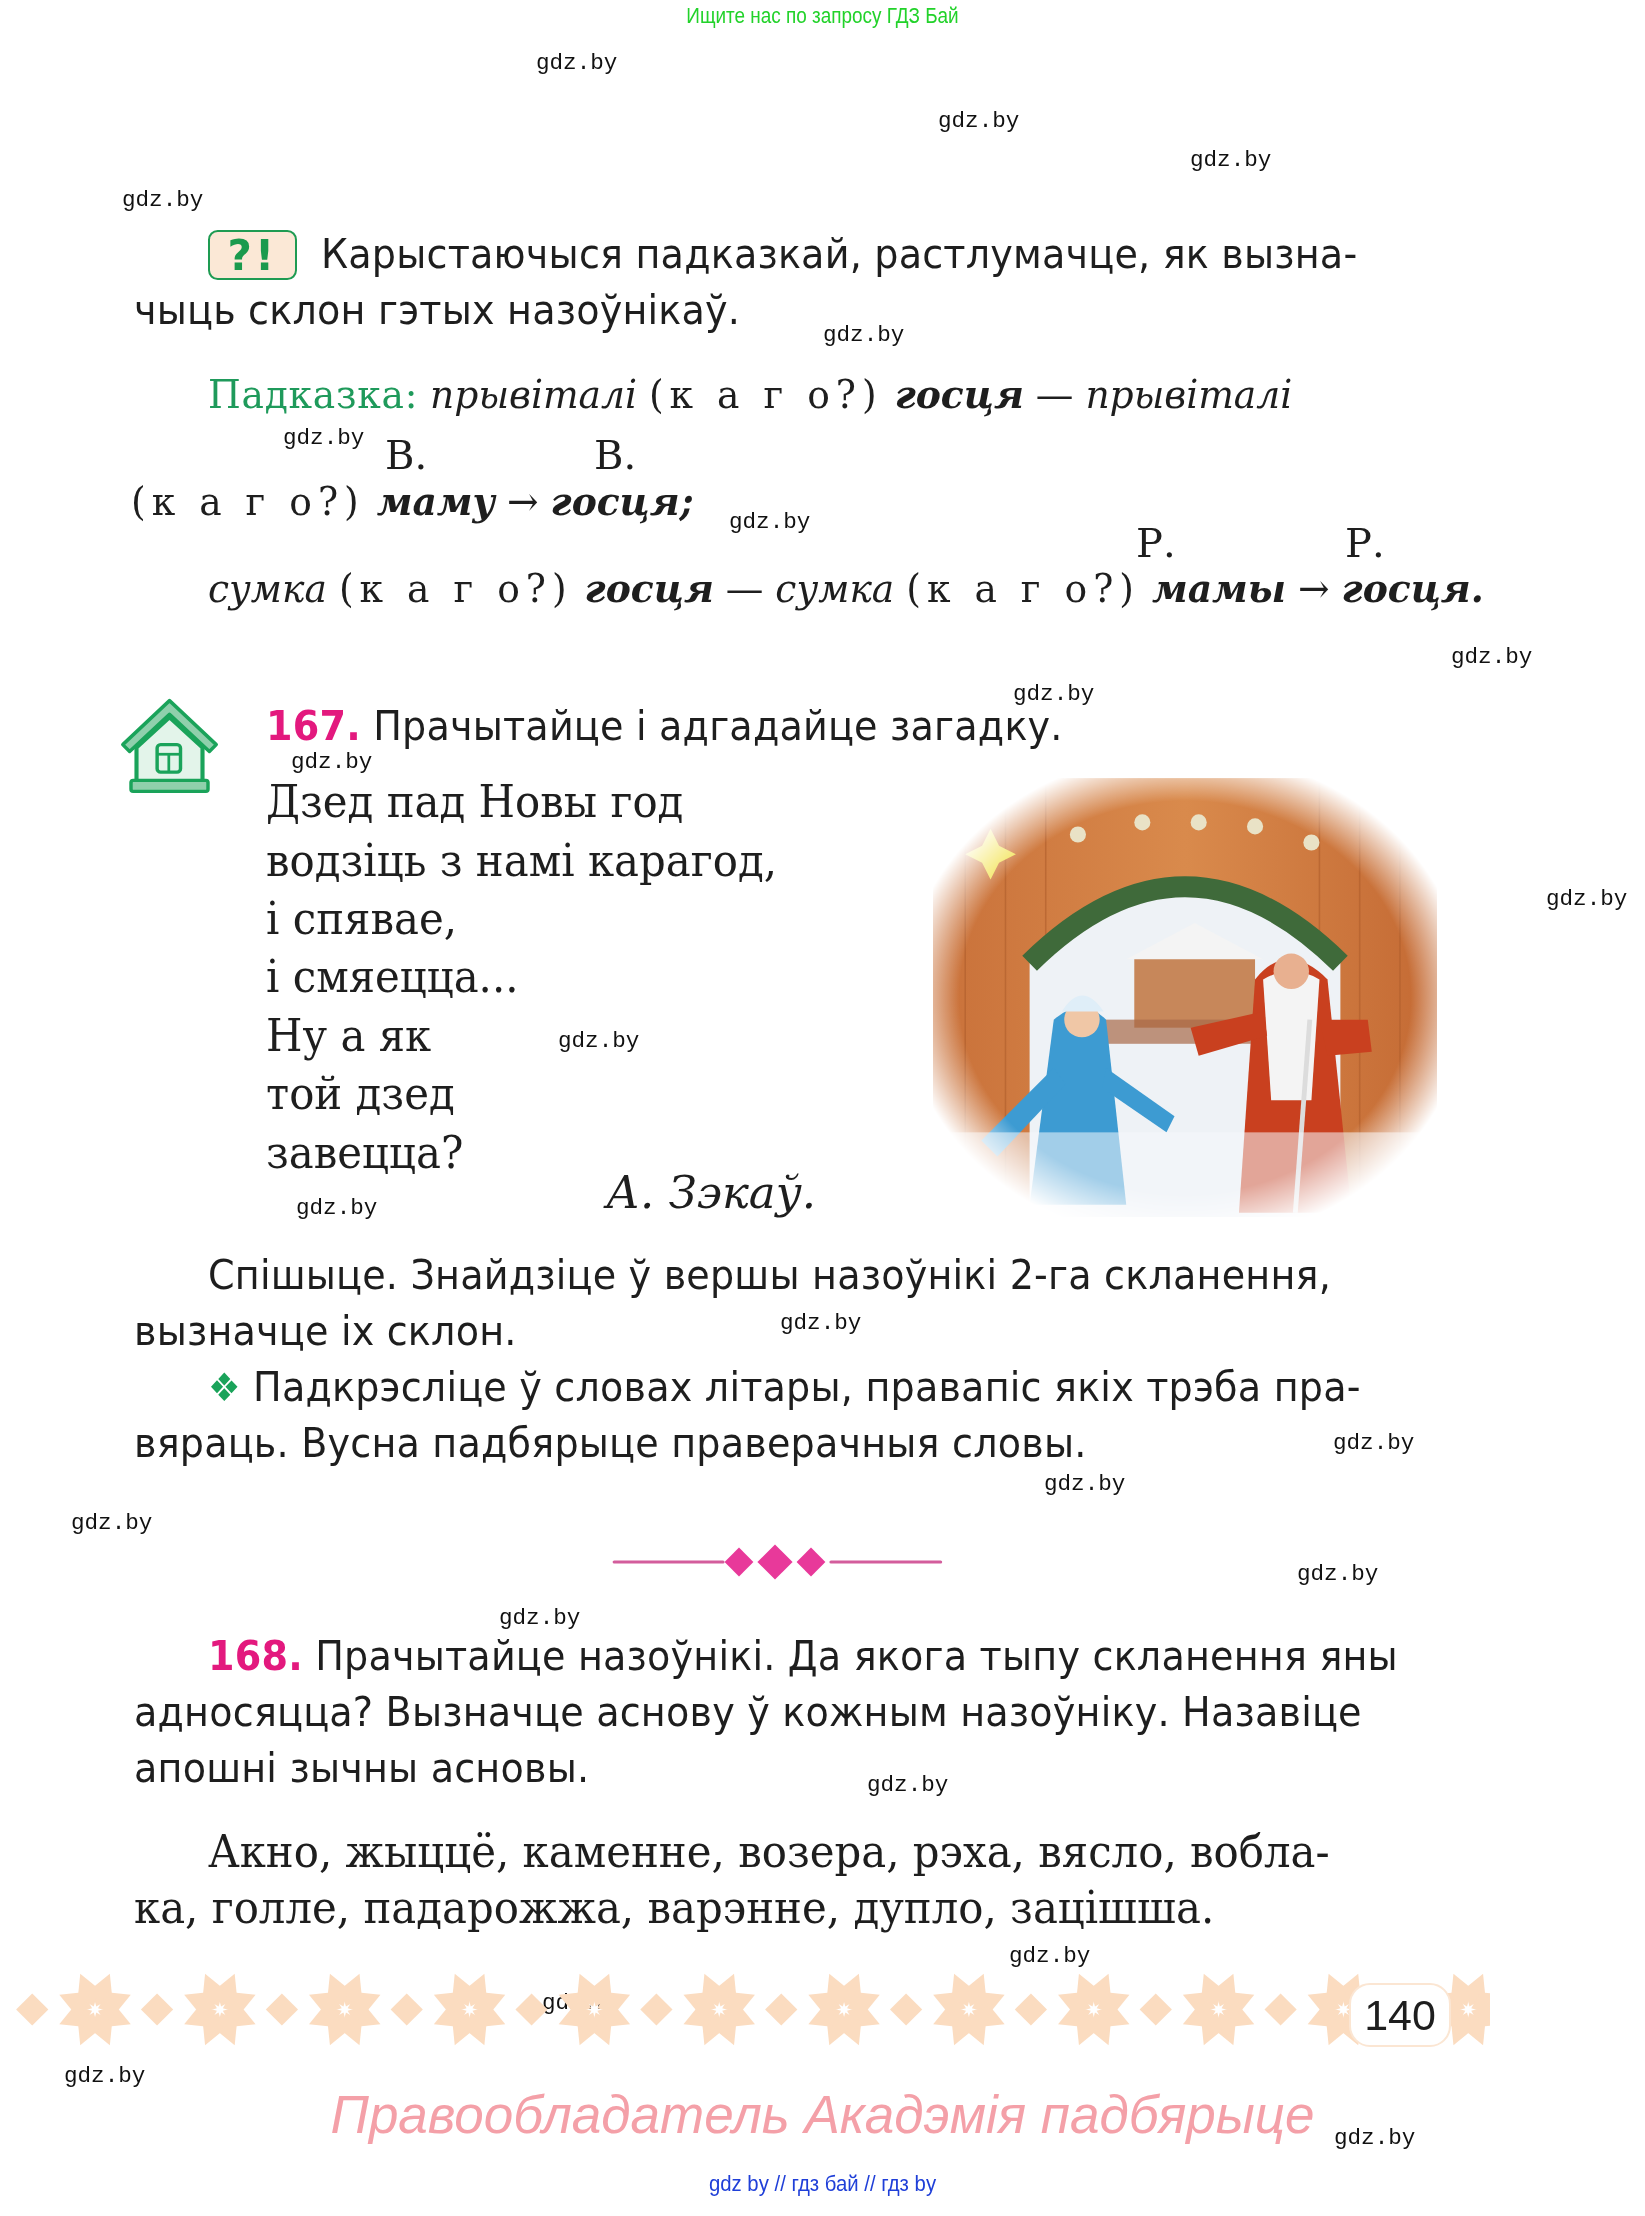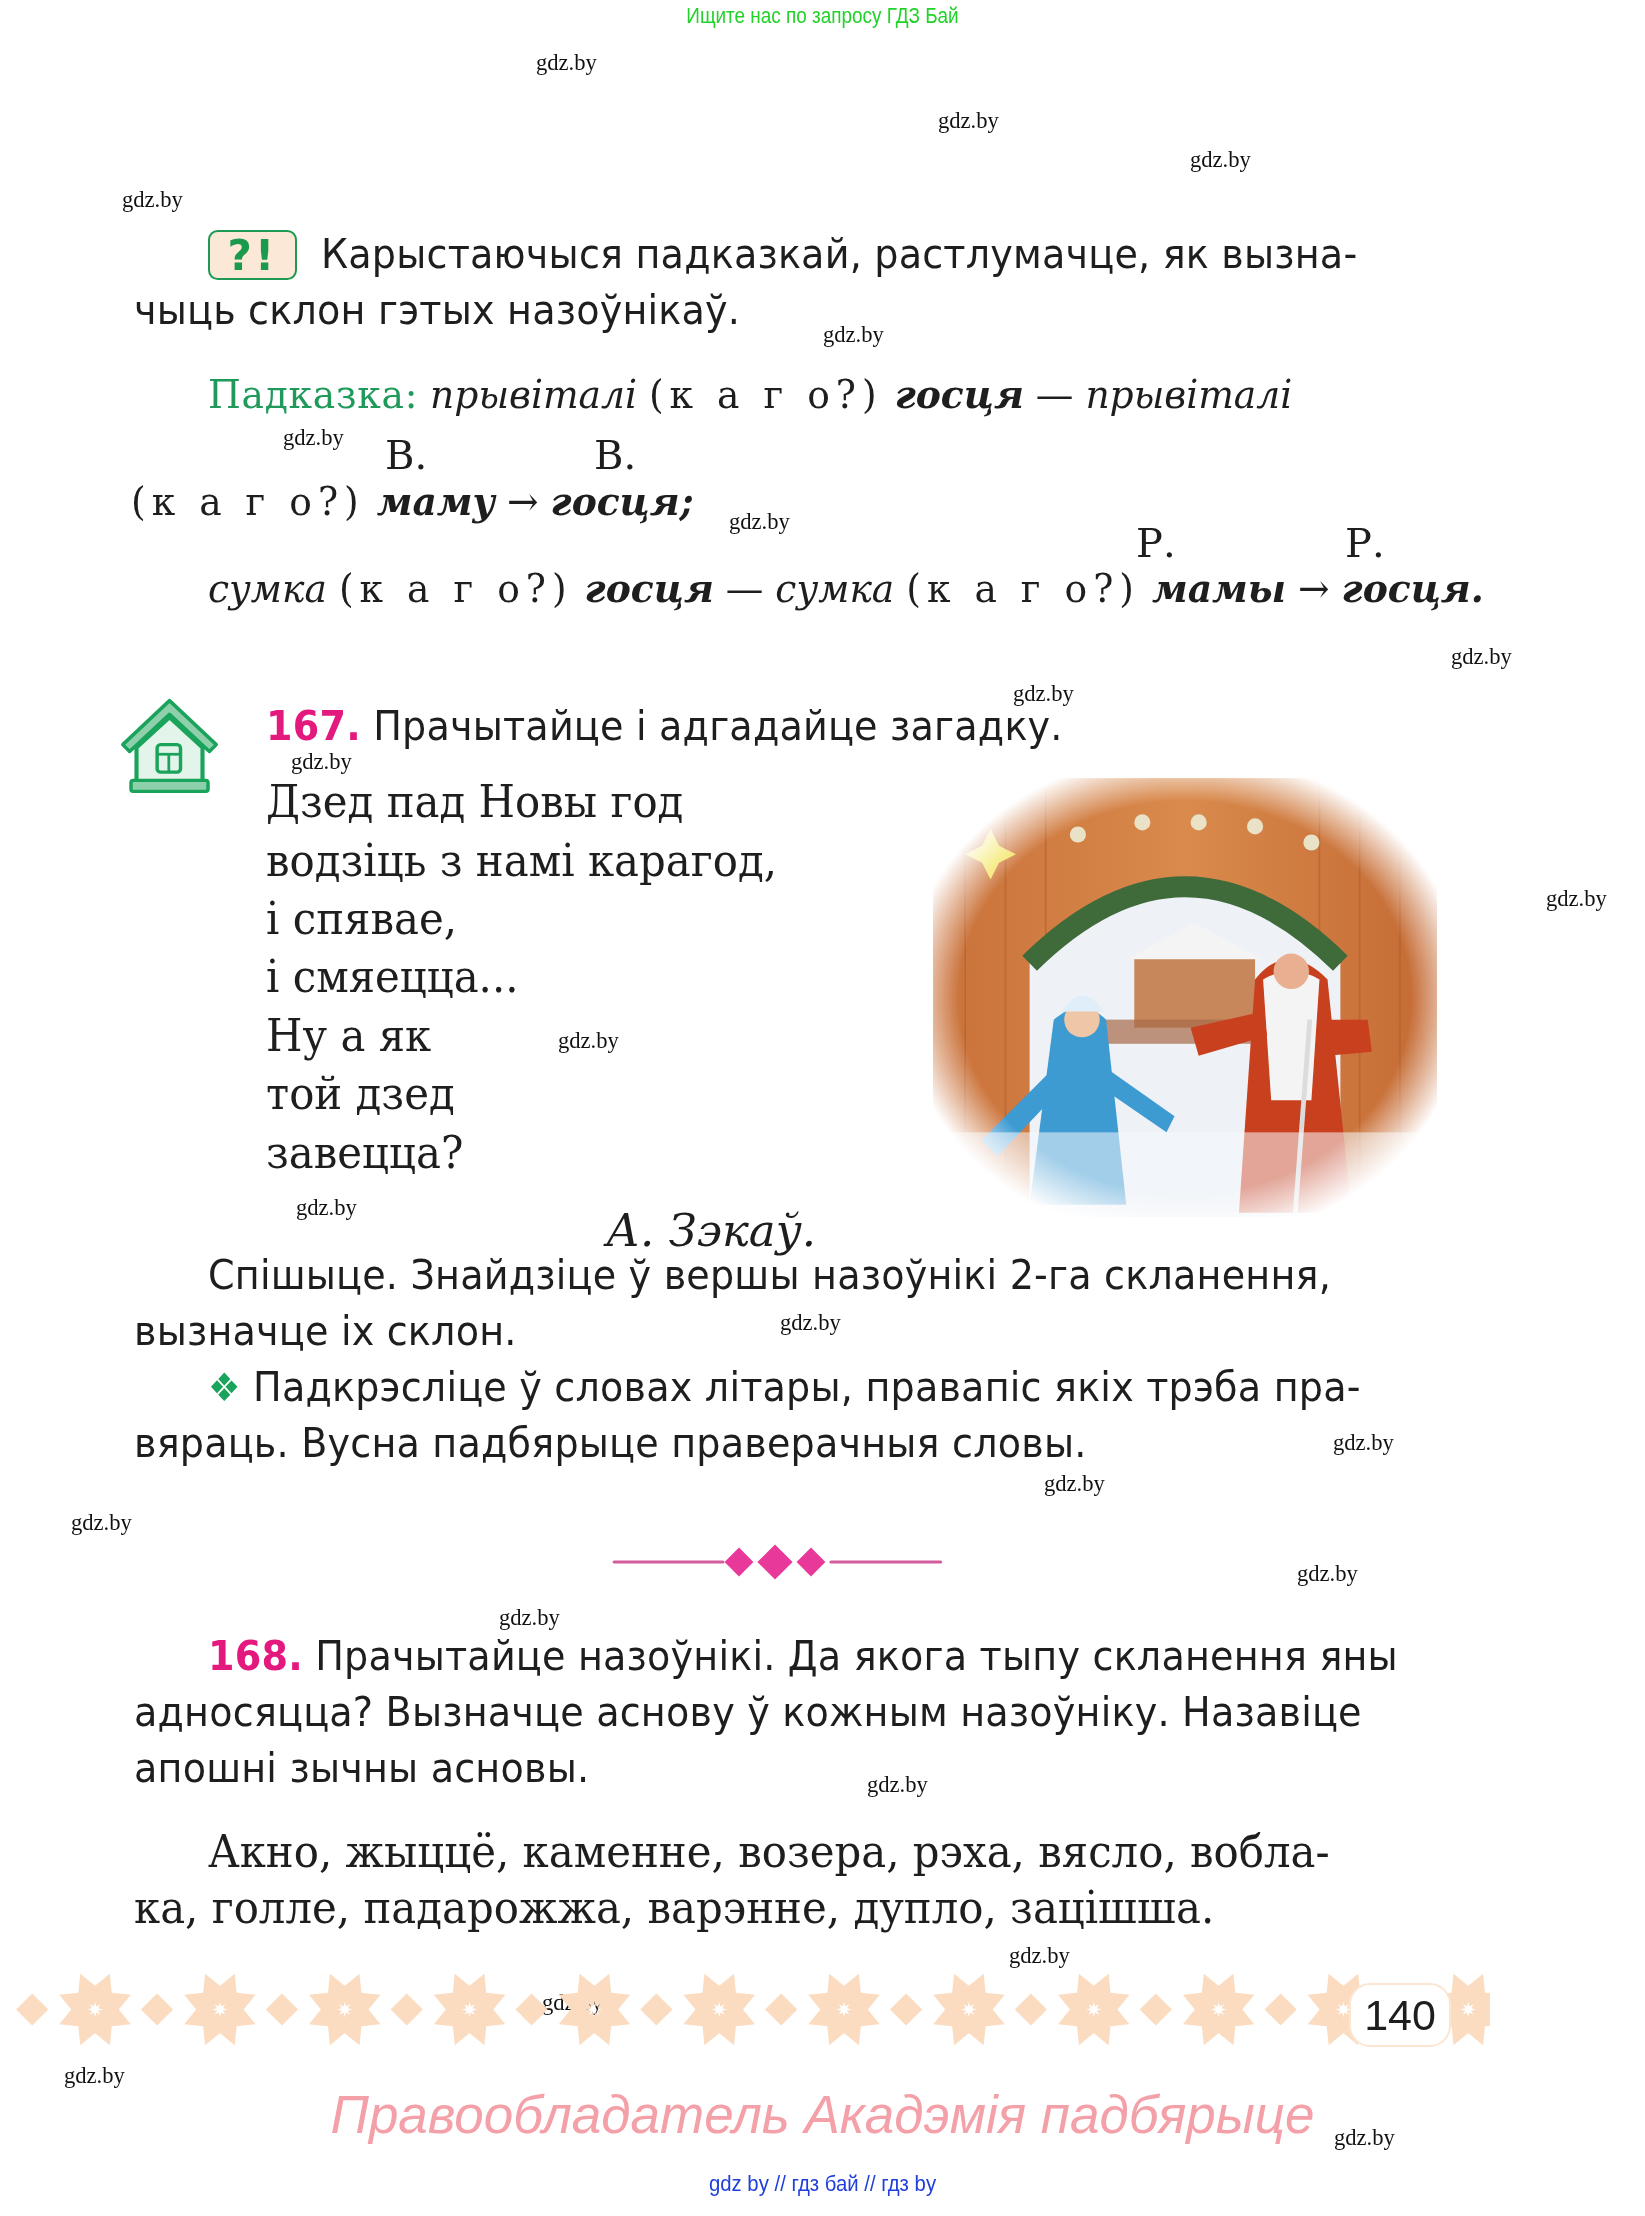--- a/index.html
+++ b/index.html
@@ -1,19 +1,19 @@
 <!DOCTYPE html>
 <html style="font-size:13px"><head>
 <meta charset="utf-8">
 <style>
   html, body { margin:0; padding:0; background:#ffffff; }
   body { width:1645px; height:2216px; position:relative; overflow:hidden; font-family:"DejaVu Sans", sans-serif; color:#1f1f1f; }
   .abs { position:absolute; white-space:nowrap; }
   .sans { font-family:"DejaVu Sans", sans-serif; }
-  .wm { position:absolute; font-family:Liberation Serif, serif; font-size:22.6px; color:#111; white-space:nowrap; }
+  .wm { position:absolute; font-family:Liberation Mono, monospace; font-size:22.6px; color:#111; white-space:nowrap; }
   .topbar { position:absolute; left:0; top:3.2px; width:1645px; text-align:center; font-family:"Liberation Sans", sans-serif; font-size:22px; color:#22d22a; transform:scaleX(0.86); }
   .body-text { font-size:41px; letter-spacing:0.2px; transform-origin:left top; transform:scaleX(0.93); color:#1e1e1e; }
   .badge { position:absolute; left:208px; top:230px; width:89px; height:50px; border:2.4px solid #1e9b52; border-radius:9.7px; background:#fbe8d6; box-sizing:border-box; display:flex; align-items:center; justify-content:center; font-family:"DejaVu Sans", sans-serif; font-weight:bold; font-size:42px; color:#1a9a4d; letter-spacing:3.2px; }
   .hint-label { color:#1f9a5b; font-family:"DejaVu Serif", serif; font-size:40px; letter-spacing:0.8px; }
   .it { font-style:italic; }
   .bi { font-style:italic; font-weight:bold; }
   .spaced { letter-spacing:6.4px; }
   .serif-line { font-family:"DejaVu Serif", serif; font-size:40px; transform-origin:left top; transform:scaleX(0.94); color:#1e1e1e; }
   .case-mark { font-family:"DejaVu Serif", serif; font-size:40px; color:#1e1e1e; }
   .ex-num { color:#e3197e; font-weight:bold; }
@@ -111,21 +111,21 @@
 
 <div>
   <div class="abs poem" style="left:266px; top:775px;">Дзед пад Новы год</div>
   <div class="abs poem" style="left:266px; top:834px;">водзіць з намі карагод,</div>
   <div class="abs poem" style="left:266px; top:892px;">і спявае,</div>
   <div class="abs poem" style="left:266px; top:950px;">і смяецца...</div>
   <div class="abs poem" style="left:266px; top:1009px;">Ну а як</div>
   <div class="abs poem" style="left:266px; top:1067px;">той дзед</div>
   <div class="abs poem" style="left:266px; top:1126px;">завецца?</div>
 </div>
-<div class="abs author" style="left:606px; top:1204px;text-align:center;">А. Зэкаў.</div>
+<div class="abs author" style="left:606px; top:1166px;text-align:center;">А. Зэкаў.</div>
 
 <div class="photo" title="Дзед Мароз і Снягурка каля варот">
   <svg width="504" height="439" viewBox="0 0 626 545">
     <defs>
       <linearGradient id="wood" x1="0" x2="1">
         <stop offset="0" stop-color="#c9713a"></stop>
           <stop offset="0.5" stop-color="#d98a4c"></stop>
           <stop offset="1" stop-color="#c46a34"></stop>
       </linearGradient>
     </defs>

